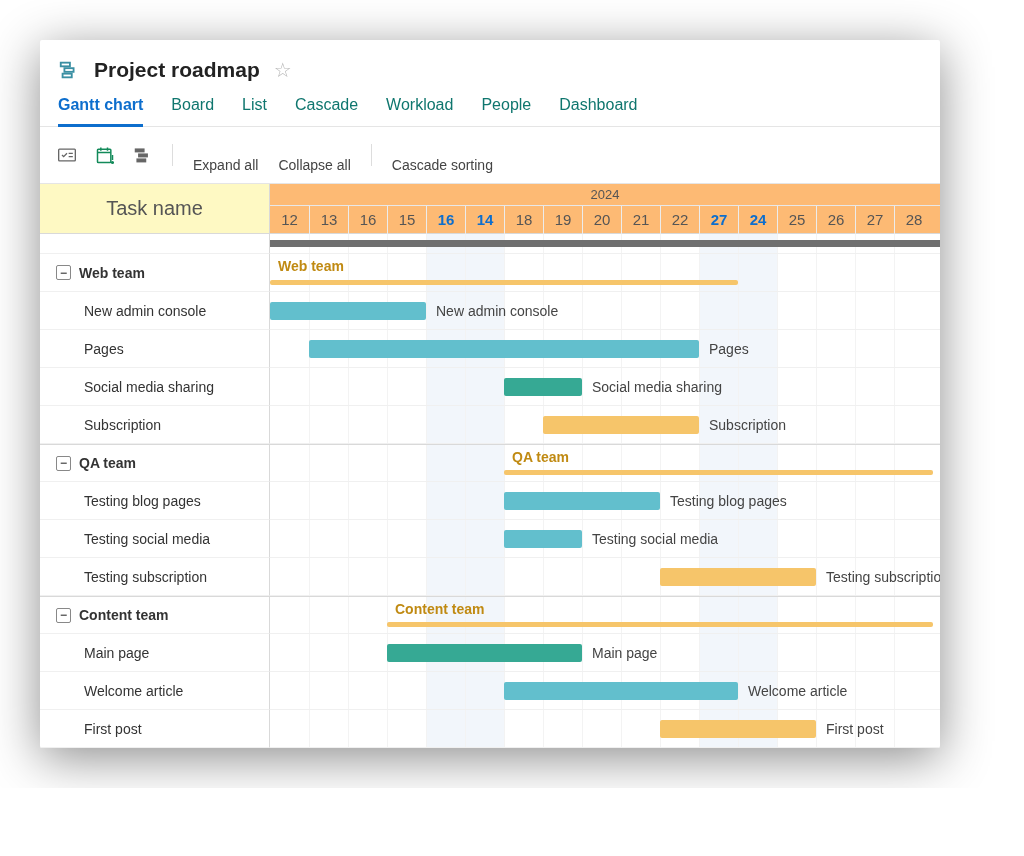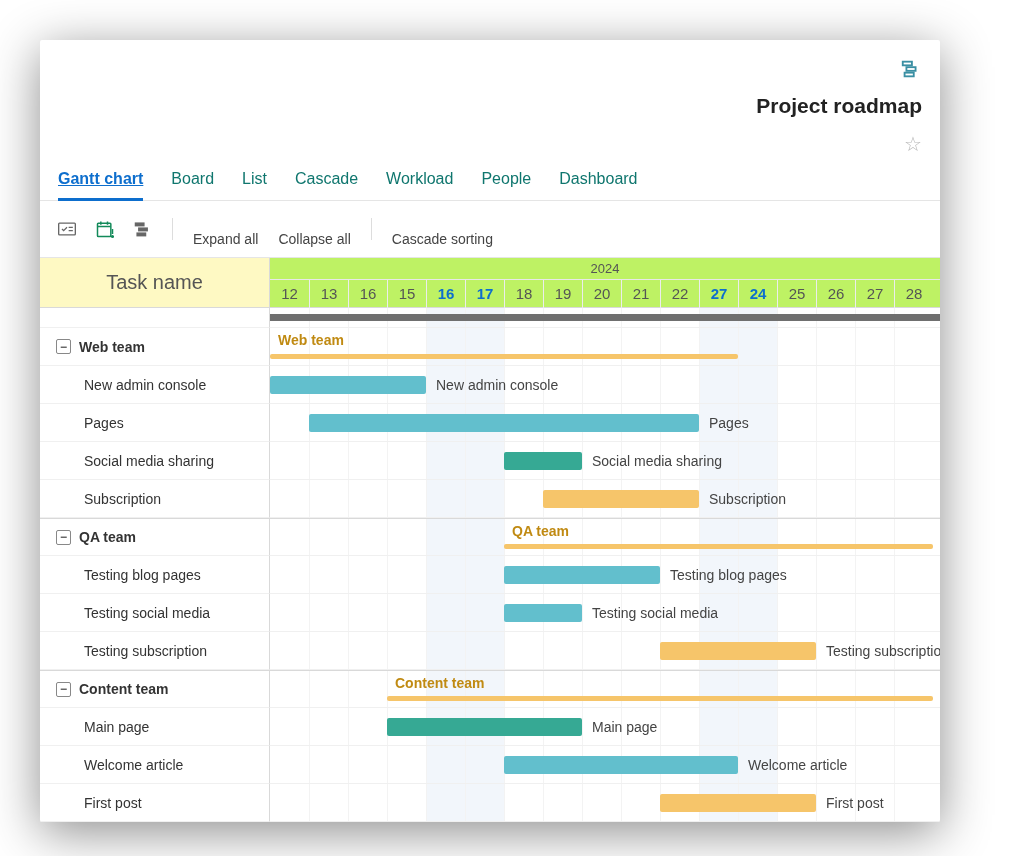--- a/index.html
+++ b/index.html
@@ -10,31 +10,30 @@
     width: 900px;
     background: #fff;
     box-shadow: 0 10px 50px rgba(0,0,0,0.45);
     border-radius: 2px;
     overflow: hidden;
     color: #333;
   }
 
   
   .title-row {
-    display: flex; align-items: flex-end; gap: 14px;
+    display: flex; align-items: center; gap: 14px;
     padding: 18px 18px 10px 18px;
-    flex-direction: column;
   }
   .title-row h1 { font-size: 21px; margin: 0; font-weight: 700; color: #222; }
   .star { color: #b8b8b8; font-size: 20px; }
 
   
   .tabs { display: flex; gap: 28px; padding: 0 18px; border-bottom: 1px solid #e5e5e5; }
   .tab { padding: 4px 0 10px 0; font-size: 16px; color: #0f766e; cursor: pointer; }
-  .tab.active { color: #0d6ecd; font-weight: 600; border-bottom: 3px solid #0d6ecd; margin-bottom: -1px; text-decoration: underline; }
+  .tab.active { color: #0d6ecd; font-weight: 600; border-bottom: 3px solid #0d6ecd; margin-bottom: -1px; }
 
   
   .toolbar {
     display: flex; align-items: center; gap: 12px;
     padding: 8px 14px; border-bottom: 1px solid #e5e5e5;
     font-size: 14px; color: #444;
   }
   .toolbar .icon-btn { width: 26px; height: 26px; display:flex; align-items:center; justify-content:center; border-radius:3px; cursor:pointer; }
   .toolbar .icon-btn.green { color: #138a5a; }
   .toolbar .sep { width:1px; height:22px; background:#ddd; margin: 0 4px; }
@@ -47,21 +46,21 @@
   }
   .left-head {
     border-right: 1px solid #d9d9d9;
     border-bottom: 1px solid #d9d9d9;
     display:flex; align-items:center; justify-content:center;
     height: 50px; color:#555; font-size:20px;
     background:#fef9c3;
   }
   .right-head {
     border-bottom: 1px solid #d9d9d9;
-    background:#bef264;
+    background:#fdba74;
     position: relative;
     height: 50px;
   }
   .year-row {
     text-align:center; font-size:13px; color:#555; height:22px; line-height:22px;
     border-bottom: 1px solid #e8e8e8;
   }
   .days-row { display:flex; height:28px; }
   .day-cell {
     flex: 0 0 39px;
@@ -193,21 +192,21 @@
   <div class="grid" id="grid">
     <div class="left-head">Task name</div>
     <div class="right-head">
       <div class="year-row">2024</div>
       <div class="days-row" id="days-row">
           <div class="day-cell">12</div>
           <div class="day-cell">13</div>
           <div class="day-cell">16</div>
           <div class="day-cell">15</div>
           <div class="day-cell blue">16</div>
-          <div class="day-cell blue">17</div>
+          <div class="day-cell blue">14</div>
           <div class="day-cell">18</div>
           <div class="day-cell">19</div>
           <div class="day-cell">20</div>
           <div class="day-cell">21</div>
           <div class="day-cell">22</div>
           <div class="day-cell blue">27</div>
           <div class="day-cell blue">24</div>
           <div class="day-cell">25</div>
           <div class="day-cell">26</div>
           <div class="day-cell">27</div>

